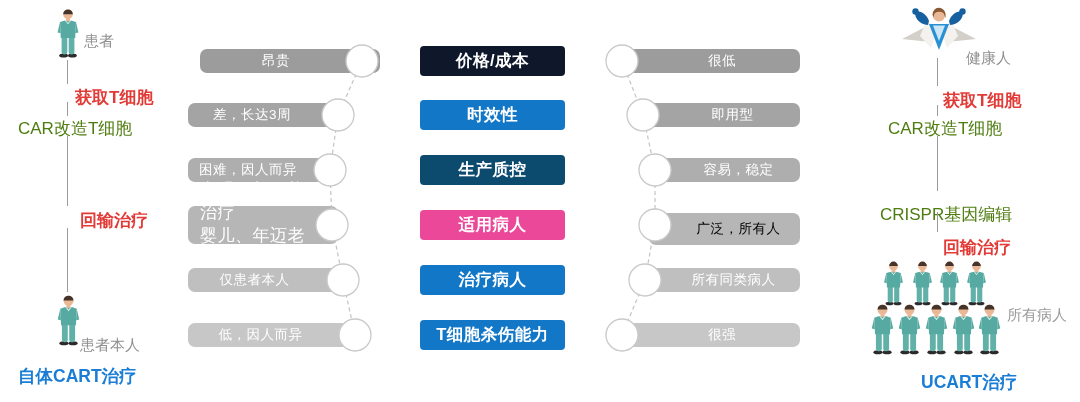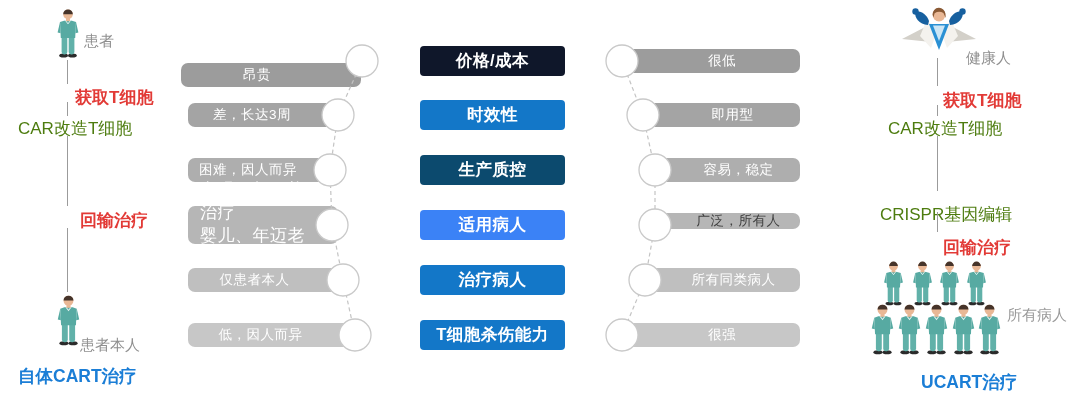--- a/index.html
+++ b/index.html
@@ -71,33 +71,33 @@
     <path d="M8,14 Q16,10.5 24,14 L23.2,30 L8.8,30 Z" fill="#57aaa2"></path>
     <path d="M13.4,12.4 L16,15.8 L18.6,12.4" stroke="#ffffff" stroke-width="1" fill="none" opacity="0.85"></path>
     <rect x="14" y="9.8" width="4" height="3.4" fill="#e9b896"></rect>
     <circle cx="16" cy="6.4" r="4.8" fill="#e9b896"></circle>
     <path d="M11.2,6.2 A4.8,4.8 0 0 1 20.8,6.2 Z" fill="#46342a"></path>
   </svg></div>
   <div class="gray-label" style="left:80px;top:336px;">患者本人</div>
   <div class="title-label" style="left: 18px; top: 364px; color: rgb(27, 126, 214);">自体CART治疗</div>
 
   <div id="rows-layer">
-      <div class="bar bar-left" style="left: 181px; top: 49px; width: 180px; height: 24px; background: rgb(156, 156, 156); color: rgb(255, 255, 255); margin-top: 14px;">昂贵</div>
+      <div class="bar bar-left" style="left: 200px; top: 49px; width: 180px; height: 24px; background: rgb(156, 156, 156); color: rgb(255, 255, 255);">昂贵</div>
       <div class="crit-btn" style="top: 46px; background: #0f172a;">价格/成本</div>
       <div class="bar bar-right" style="left: 616px; top: 49px; width: 184px; height: 24px; background: rgb(156, 156, 156); color: rgb(255, 255, 255);">很低</div>
       <div class="bar bar-left" style="left: 188px; top: 103px; width: 156px; height: 24px; background: rgb(164, 164, 164); color: rgb(255, 255, 255);">差，长达3周</div>
       <div class="crit-btn" style="top: 100px; background: rgb(19, 119, 200);">时效性</div>
       <div class="bar bar-right" style="left: 637px; top: 103px; width: 163px; height: 24px; background: rgb(164, 164, 164); color: rgb(255, 255, 255);">即用型</div>
       <div class="bar bar-left" style="left: 188px; top: 158px; width: 148px; height: 24px; background: rgb(174, 174, 174); color: rgb(255, 255, 255);">困难，因人而异</div>
       <div class="crit-btn" style="top: 155px; background: #0c4a6e;">生产质控</div>
       <div class="bar bar-right" style="left: 649px; top: 158px; width: 151px; height: 24px; background: rgb(174, 174, 174); color: rgb(255, 255, 255);">容易，稳定</div>
       <div class="bar bar-left align-left" style="left: 188px; top: 206px; width: 150px; height: 38px; background: rgb(182, 182, 182); color: rgb(255, 255, 255);">有限，如不能治疗
 婴儿、年迈老人</div>
-      <div class="crit-btn" style="top: 210px; background: #3b82f6;">适用病人</div>
-      <div class="bar bar-right" style="left: 649px; top: 213px; width: 151px; height: 16px; background: rgb(182, 182, 182); color: #404040;">广泛，所有人</div>
+      <div class="crit-btn" style="top: 210px; background: #ec4899;">适用病人</div>
+      <div class="bar bar-right" style="left: 649px; top: 213px; width: 151px; height: 32px; background: rgb(182, 182, 182); color: #000000;">广泛，所有人</div>
       <div class="bar bar-left" style="left: 188px; top: 268px; width: 161px; height: 24px; background: rgb(191, 191, 191); color: rgb(255, 255, 255);">仅患者本人</div>
       <div class="crit-btn" style="top: 265px; background: rgb(19, 119, 200);">治疗病人</div>
       <div class="bar bar-right" style="left: 639px; top: 268px; width: 161px; height: 24px; background: rgb(191, 191, 191); color: rgb(255, 255, 255);">所有同类病人</div>
       <div class="bar bar-left" style="left: 188px; top: 323px; width: 173px; height: 24px; background: rgb(199, 199, 199); color: rgb(255, 255, 255);">低，因人而异</div>
       <div class="crit-btn" style="top: 320px; background: rgb(19, 119, 200);">T细胞杀伤能力</div>
       <div class="bar bar-right" style="left: 616px; top: 323px; width: 184px; height: 24px; background: rgb(199, 199, 199); color: rgb(255, 255, 255);">很强</div>
     </div>
 
   <svg id="connector-layer" width="1080" height="402">
       <line x1="362" y1="61" x2="338" y2="115" stroke="#c4c4c4" stroke-width="1.2" stroke-dasharray="4 3"></line>

